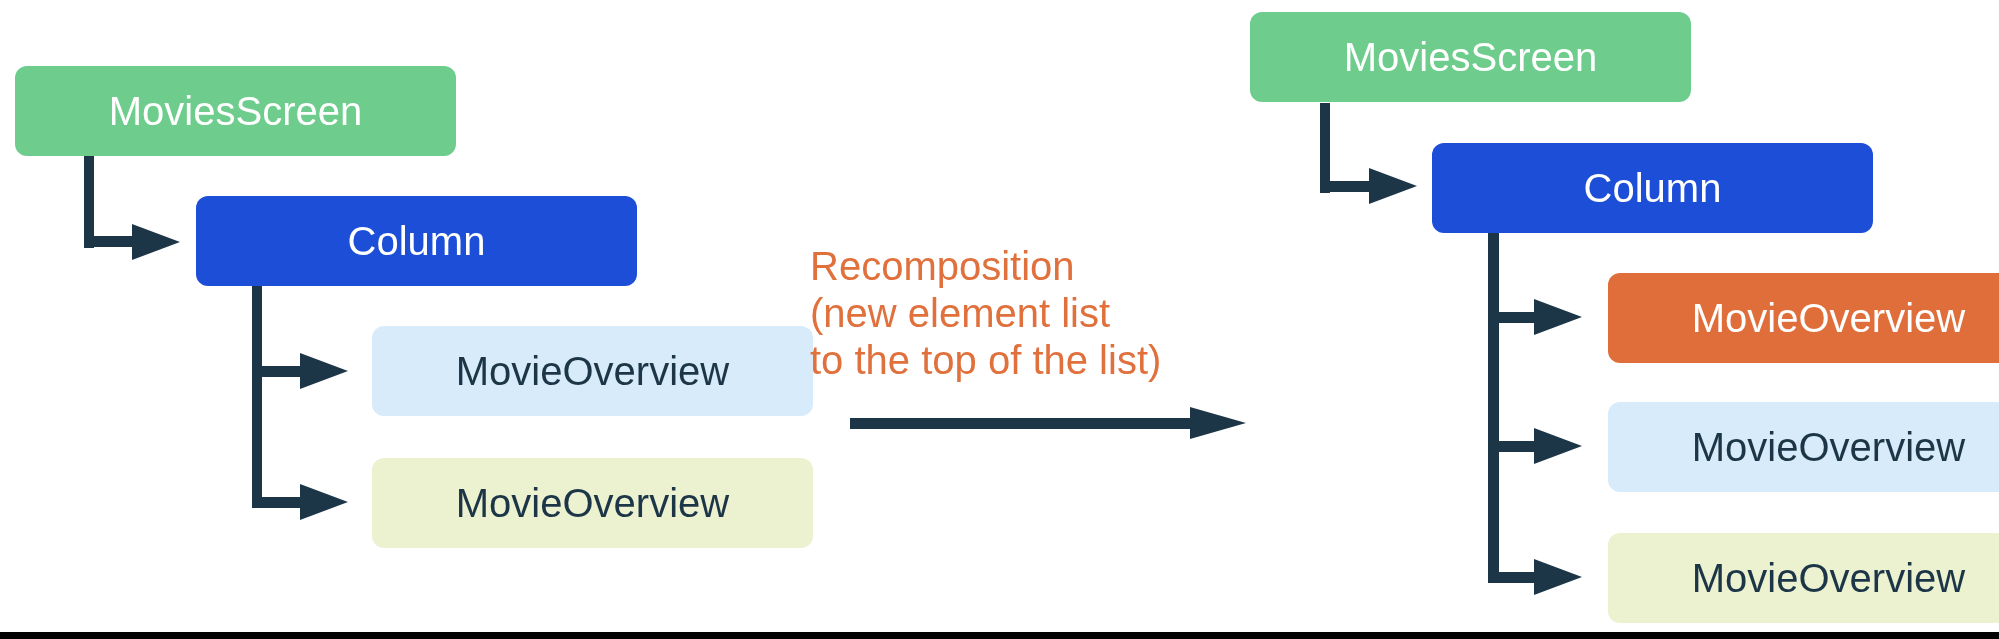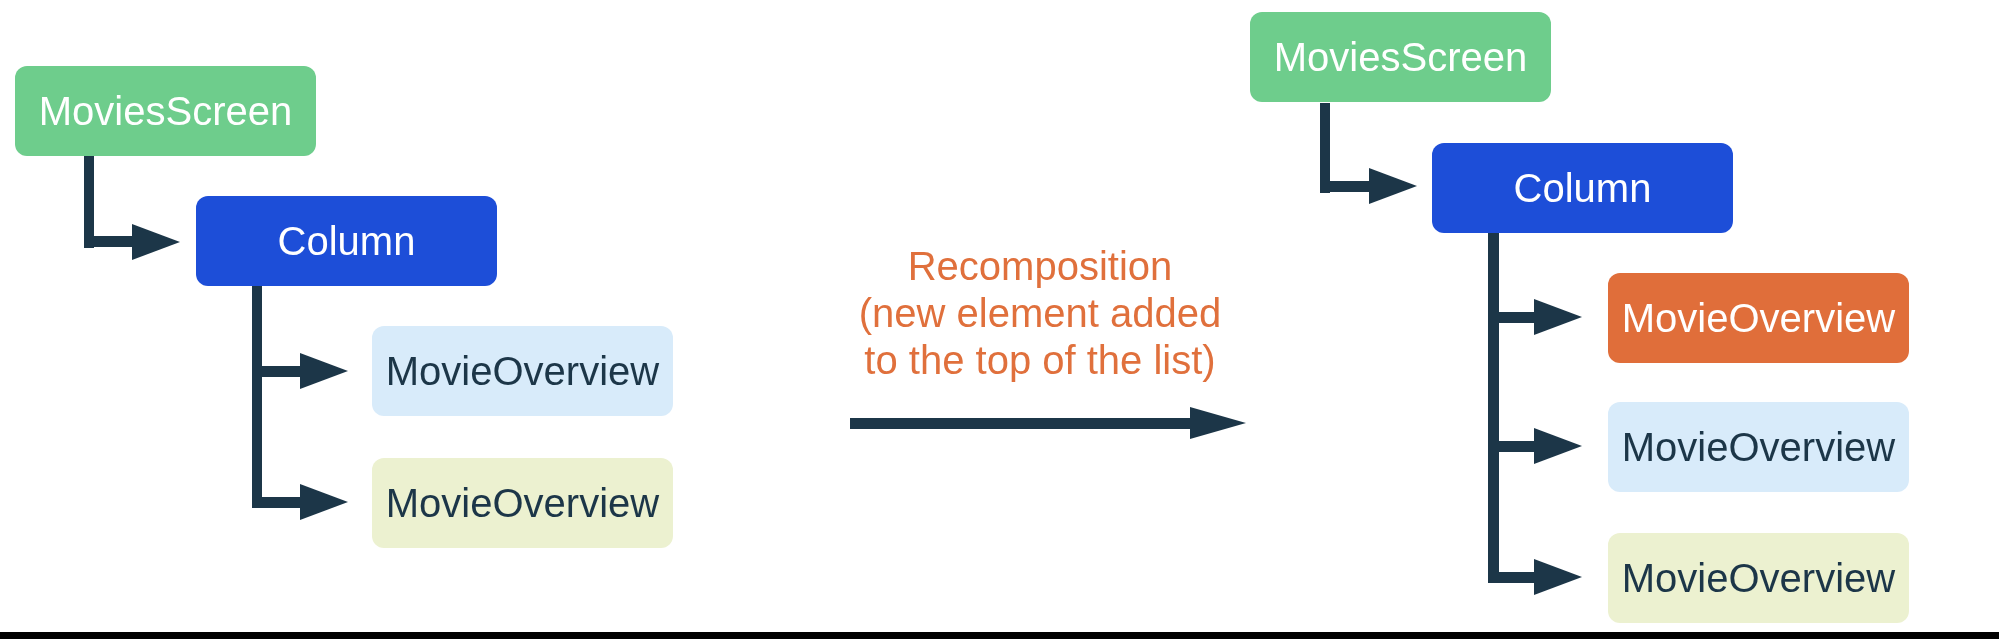--- a/index.html
+++ b/index.html
@@ -6,21 +6,21 @@
   #canvas{
     position:relative;
     width:1999px;
     height:639px;
     background:#ffffff;
     overflow:hidden;
     font-family:"Liberation Sans", sans-serif;
   }
   .node{
     position:absolute;
-    width:301px;
+    width:441px;
     height:90px;
     border-radius:12px;
     display:flex;
     align-items:center;
     justify-content:center;
     font-size:40px;
     white-space:nowrap;
   }
   .green{background:#6ECD8C;color:#ffffff;}
   .blue{background:#1d4ed8;color:#ffffff;}
@@ -64,21 +64,21 @@
   .a2{left:300px;top:353px;}
   .a3{left:300px;top:484px;}
   .a4{left:1369px;top:168px;}
   .a5{left:1534px;top:299px;}
   .a6{left:1534px;top:428px;}
   .a7{left:1534px;top:559px;}
 
   
   .caption{
     position:absolute;left:810px;top:243px;width:460px;
-    text-align:center;font-size:40px;line-height:47px;
+    font-size:40px;line-height:47px;
     color:#E0703C;
   }
   .shaft{left:850px;top:418px;width:342px;height:11px;}
   .bighead{
     position:absolute;left:1190px;top:407px;width:0;height:0;
     border-top:16px solid transparent;
     border-bottom:16px solid transparent;
     border-left:56px solid #1C3648;
   }
 
@@ -104,21 +104,21 @@
     <div class="line h3"></div>
     <div class="head a3"></div>
 
     <div class="node lblue l-mo1">MovieOverview</div>
     <div class="node lyellow l-mo2">MovieOverview</div>
   </div>
 
   <div>
     <div class="caption">
       <div>Recomposition</div>
-      <div>(new element added</div>
+      <div>(new element list</div>
       <div>to the top of the list)</div>
     </div>
     <div class="line shaft"></div>
     <div class="bighead"></div>
   </div>
 
   <div>
     <div class="node green r-root">MoviesScreen</div>
 
     <div class="line v3"></div>

